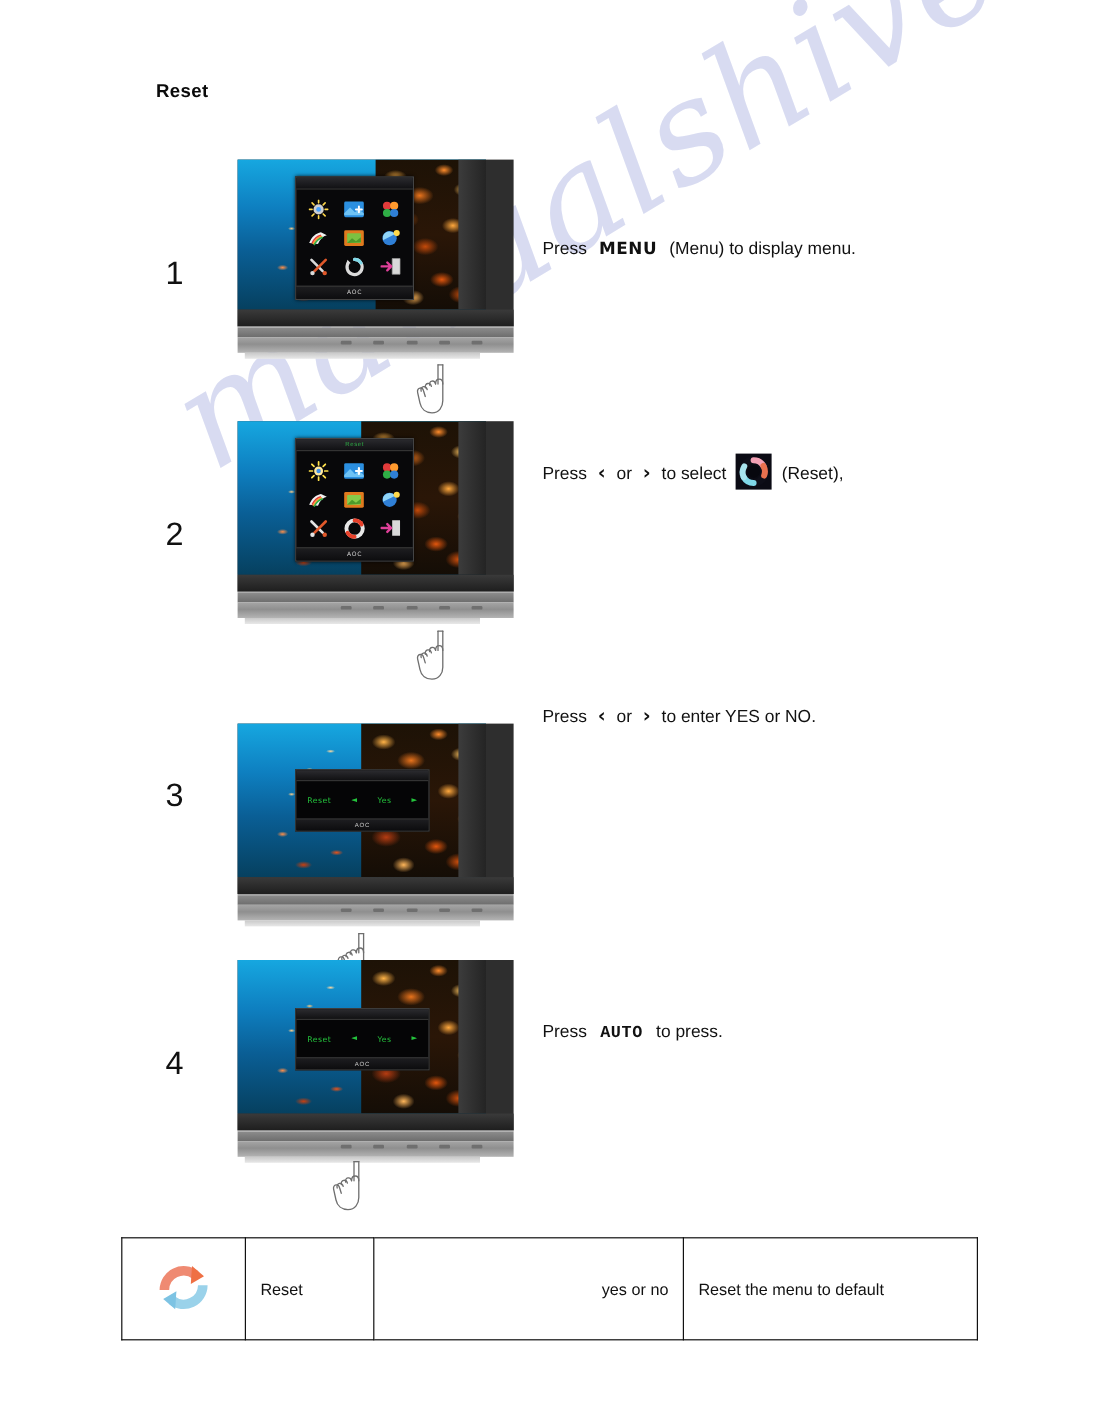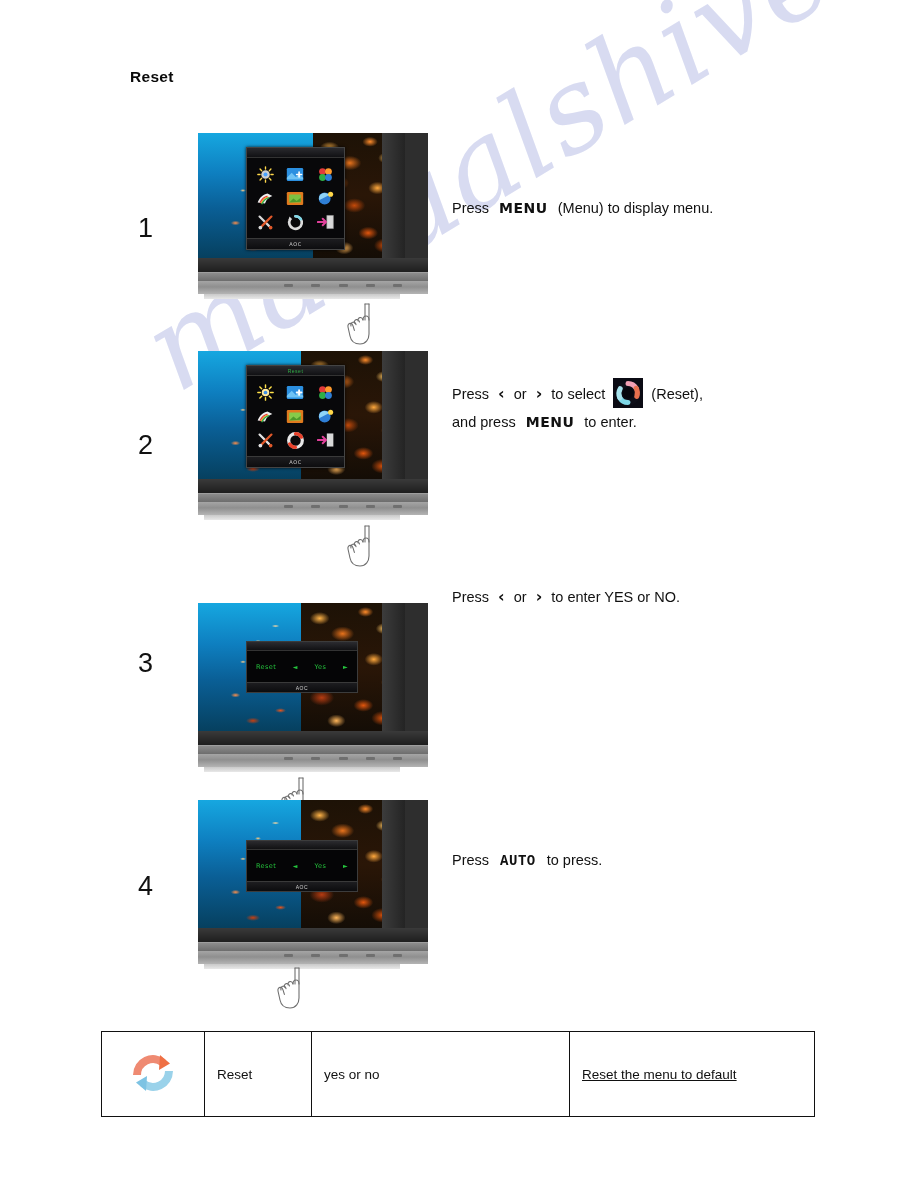--- a/index.html
+++ b/index.html
@@ -299,22 +299,22 @@
     border: 1.3px solid #111;
     height: 85px;
     padding: 0 12px;
     font-size: 13.5px;
     color: #111;
     vertical-align: middle;
   }
   .spec-table td.icon-cell { padding: 0; text-align: center; }
   .col-icon { width: 103px; }
   .col-name { width: 107px; }
-  .col-val  { width: 258px; }
-  .col-desc { width: 245px; text-decoration: underline; }
+  .col-val  { width: 258px; text-align: right; }
+  .col-desc { width: 245px; }
 </style>
 </head>
 <body>
 
 <div class="watermark">
   <span>manualshive.com</span>
 </div>
 
 <div class="page-title">Reset</div>
 
@@ -563,25 +563,20 @@
           <circle cx="15" cy="15" r="9.5" fill="none" stroke="#0e0e18" stroke-width="6"></circle>
           <path d="M15 5.5a9.5 9.5 0 0 1 8.2 4.8" fill="none" stroke="#f2a0b4" stroke-width="5" stroke-linecap="round"></path>
           <path d="M23.2 10.3a9.5 9.5 0 0 1 .6 8" fill="none" stroke="#e8704e" stroke-width="5" stroke-linecap="round"></path>
           <path d="M15 24.5a9.5 9.5 0 0 1-8.2-4.8" fill="none" stroke="#7fd8e8" stroke-width="5" stroke-linecap="round"></path>
           <path d="M6.8 19.7a9.5 9.5 0 0 1 .4-9" fill="none" stroke="#a8e4ee" stroke-width="5" stroke-linecap="round"></path>
           <circle cx="15" cy="15" r="5.2" fill="#07070e"></circle>
         </svg>
       </span>
       <span>(Reset),</span>
     </div>
-    <div>
-      <span>and press</span>
-      <span class="kw" style="margin:0 6px;">MENU</span>
-      <span>to enter.</span>
-    </div>
   </div>
 </div>
 
 <div class="step" style="top:570px;">
   <div class="step-num" style="top:78px;">3</div>
 
   <div class="monitor" style="top:33px;">
     <div class="screen-wrap">
       <div class="screen tall">
         <div class="fish"></div>

